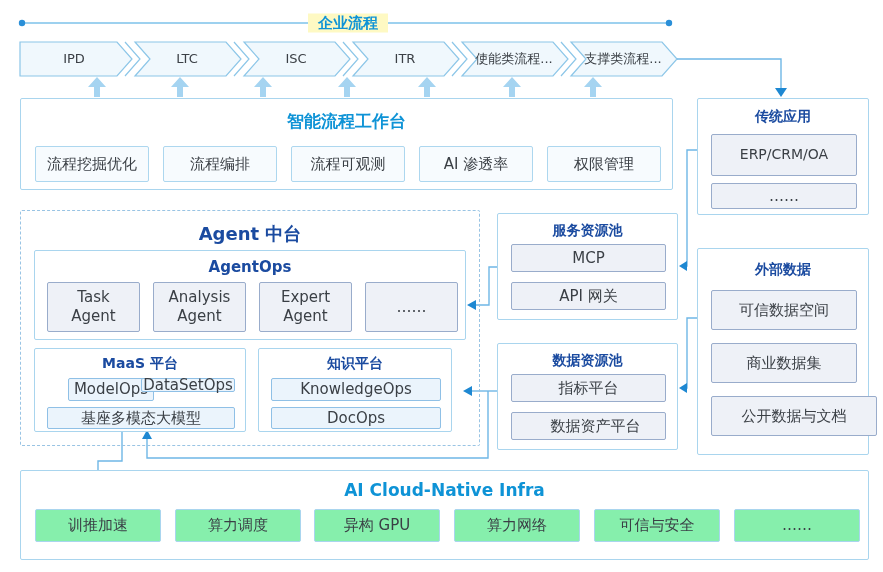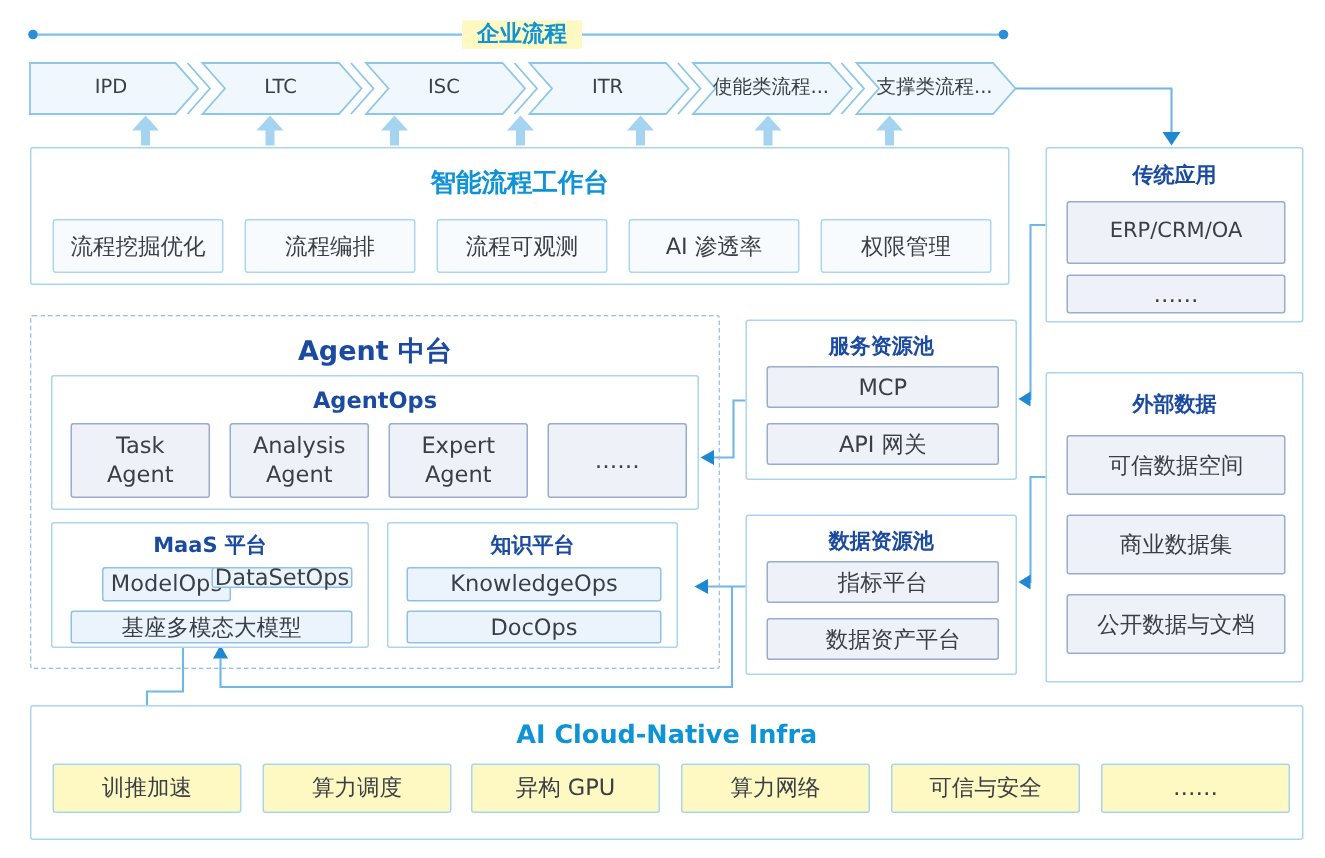--- a/index.html
+++ b/index.html
@@ -10,21 +10,21 @@
   .dashed{position:absolute;box-sizing:border-box;border:1px dashed #99c4e4;border-radius:2px;background:transparent;}
   .sec-title{position:absolute;left:0;right:0;text-align:center;font-weight:bold;}
   .t-bright{color:#0e93d6;}
   .t-navy{color:#1b4ba0;}
   .fs17{font-size:17px;} .fs15{font-size:15px;} .fs14{font-size:14px;} .fs18{font-size:18px;}
   .cell{position:absolute;box-sizing:border-box;display:flex;align-items:center;justify-content:center;
         text-align:center;font-size:15px;color:#3a3f45;border-radius:2px;line-height:1.25;white-space:pre-line;}
   .cell-wb{background:#f7fbfe;border:1px solid #add7ef;}
   .cell-gray{background:#eef1f7;border:1px solid #99accb;}
   .cell-blue{background:#ebf4fc;border:1px solid #8fc0e6;}
-  .cell-infra{background:#fef9c3;border:1px solid #a9d5ee;}
+  .cell-infra{background:#86efac;border:1px solid #a9d5ee;}
   .chev-label{position:absolute;top:42px;height:34px;line-height:34px;font-size:13px;
               text-align:center;color:#3b4046;}
   .rule-label{position:absolute;left:348px;top:23px;transform:translate(-50%,-50%);
               background:#fef9c3;padding:0 10px;font-weight:bold;font-size:15px;color:#0e93d6;white-space:nowrap;}
 </style>
 </head>
 <body>
 
 <div class="canvas">
 
@@ -141,21 +141,21 @@
   <div class="sec" style="left:497px;top:343px;width:181px;height:107px;">
     <div class="sec-title t-navy fs14" style="top:8px;">数据资源池</div>
     <div class="cell cell-gray" style="left:13px;top:30px;width:155px;height:28px;">指标平台</div>
     <div class="cell cell-gray" style="left:13px;top:68px;width:155px;height:28px;padding-left:14px;">数据资产平台</div>
   </div>
 
   <div class="sec" style="left:697px;top:248px;width:172px;height:207px;">
     <div class="sec-title t-navy fs14" style="top:12px;">外部数据</div>
     <div class="cell cell-gray" style="left:13px;top:41px;width:146px;height:40px;">可信数据空间</div>
     <div class="cell cell-gray" style="left:13px;top:94px;width:146px;height:40px;">商业数据集</div>
-    <div class="cell cell-gray" style="left:13px;top:147px;width:146px;height:40px;">公开数据与文档</div>
+    <div class="cell cell-gray" style="left:13px;top:147px;width:166px;height:40px;">公开数据与文档</div>
   </div>
 
   <div class="sec" style="left:20px;top:470px;width:849px;height:90px;">
     <div class="sec-title t-bright fs17" style="top:9px;">AI Cloud-Native Infra</div>
     <div class="cell cell-infra" style="left:14px;top:38px;width:126px;height:33px;">训推加速</div>
     <div class="cell cell-infra" style="left:154px;top:38px;width:126px;height:33px;">算力调度</div>
     <div class="cell cell-infra" style="left:293px;top:38px;width:126px;height:33px;">异构 GPU</div>
     <div class="cell cell-infra" style="left:433px;top:38px;width:126px;height:33px;">算力网络</div>
     <div class="cell cell-infra" style="left:573px;top:38px;width:126px;height:33px;">可信与安全</div>
     <div class="cell cell-infra" style="left:713px;top:38px;width:126px;height:33px;">……</div>

